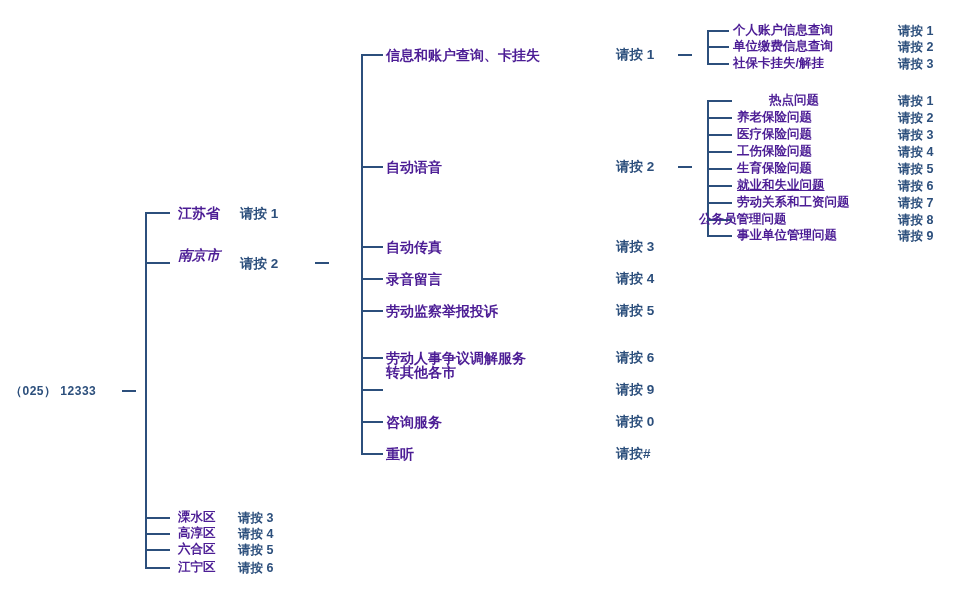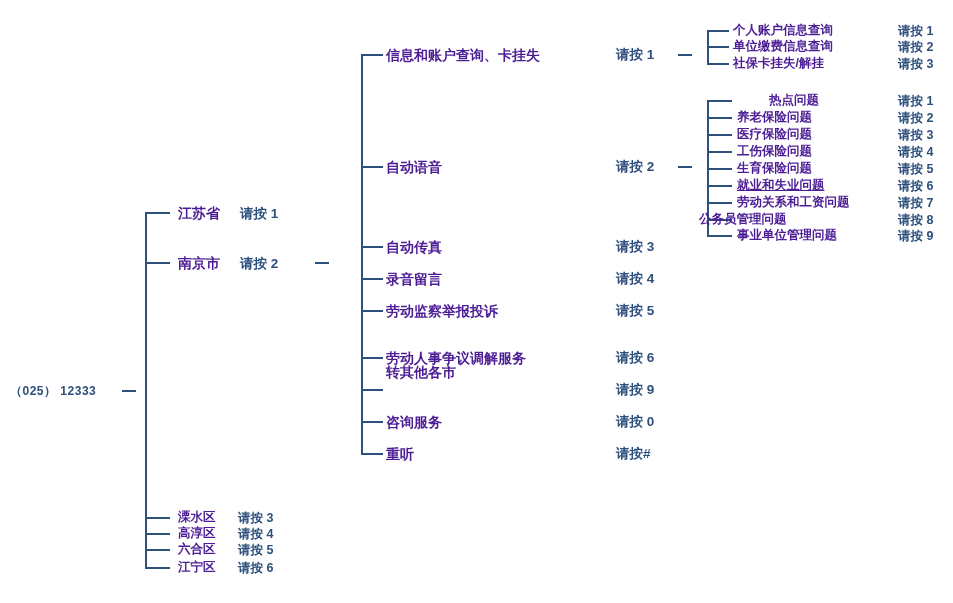--- a/index.html
+++ b/index.html
@@ -80,21 +80,21 @@
   <div class="hline" style="left:145px; top:212px; width:25px;"></div>
   <div class="hline" style="left:145px; top:262px; width:25px;"></div>
   <div class="hline" style="left:145px; top:517px; width:25px;"></div>
   <div class="hline" style="left:145px; top:533px; width:25px;"></div>
   <div class="hline" style="left:145px; top:549px; width:25px;"></div>
   <div class="hline" style="left:145px; top:567px; width:25px;"></div>
 
   <div class="lbl" style="left:178px; top:206px;">江苏省</div>
   <div class="key" style="left:240px; top:207px;">请按 1</div>
 
-  <div class="lbl" style="left:178px; top:256px;">南京市</div>
+  <div class="lbl" style="left:178px; top:248px;font-style:italic;">南京市</div>
   <div class="key" style="left:240px; top:257px;">请按 2</div>
   <div class="dash" style="left:315px; top:262px; width:14px;"></div>
 
   <div class="lbl sm" style="left:178px; top:511px;">溧水区</div>
   <div class="key sm" style="left:238px; top:512px;">请按 3</div>
 
   <div class="lbl sm" style="left:178px; top:527px;">高淳区</div>
   <div class="key sm" style="left:238px; top:528px;">请按 4</div>
 
   <div class="lbl sm" style="left:178px; top:543px;">六合区</div>

